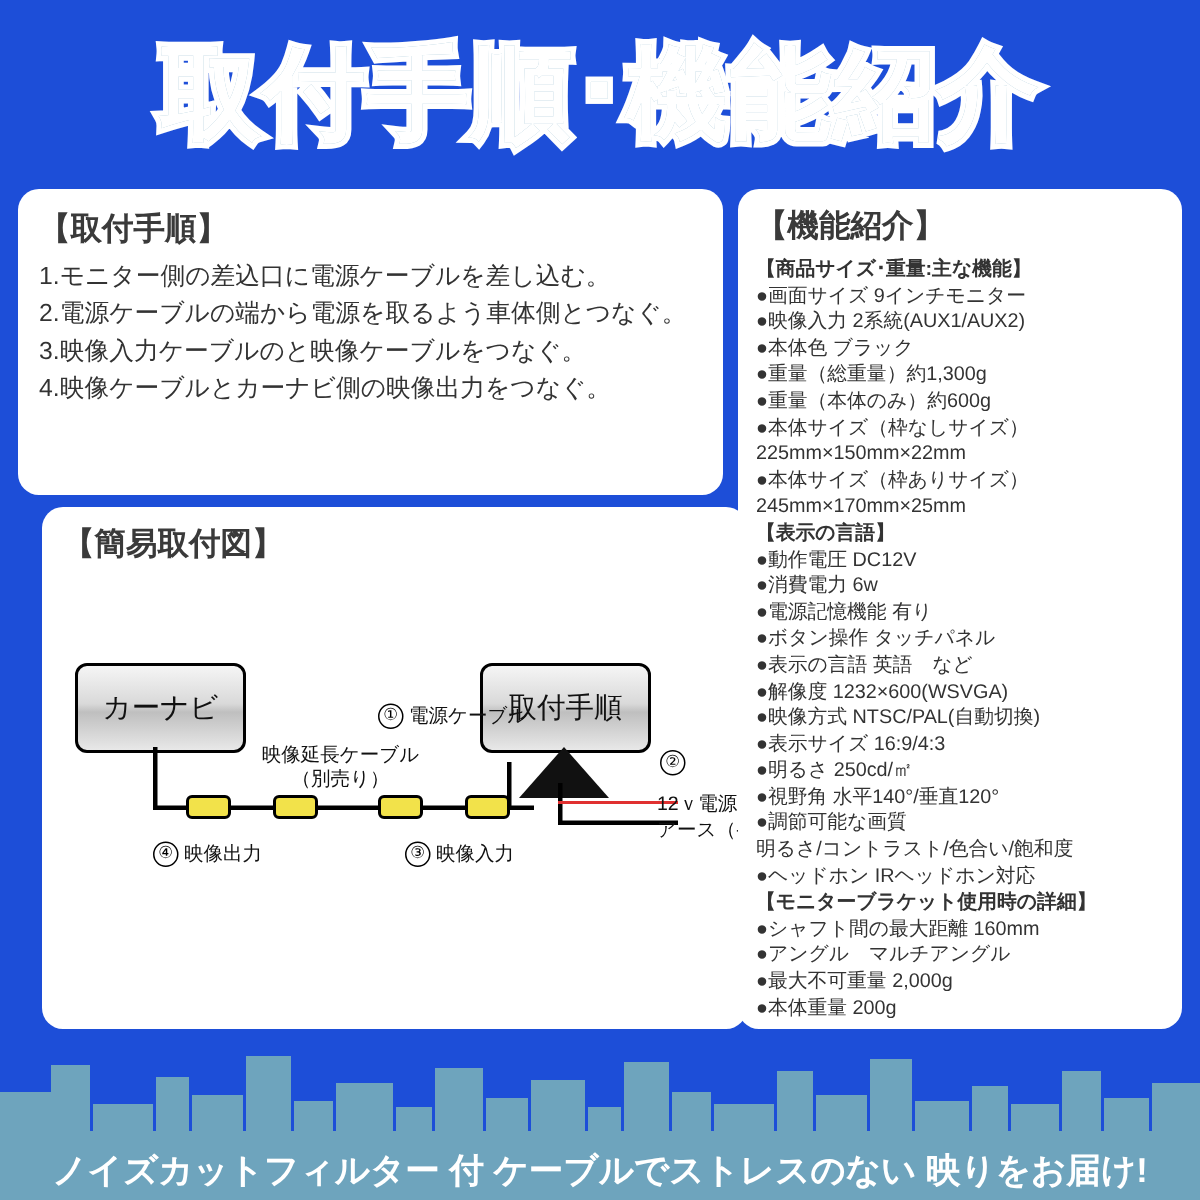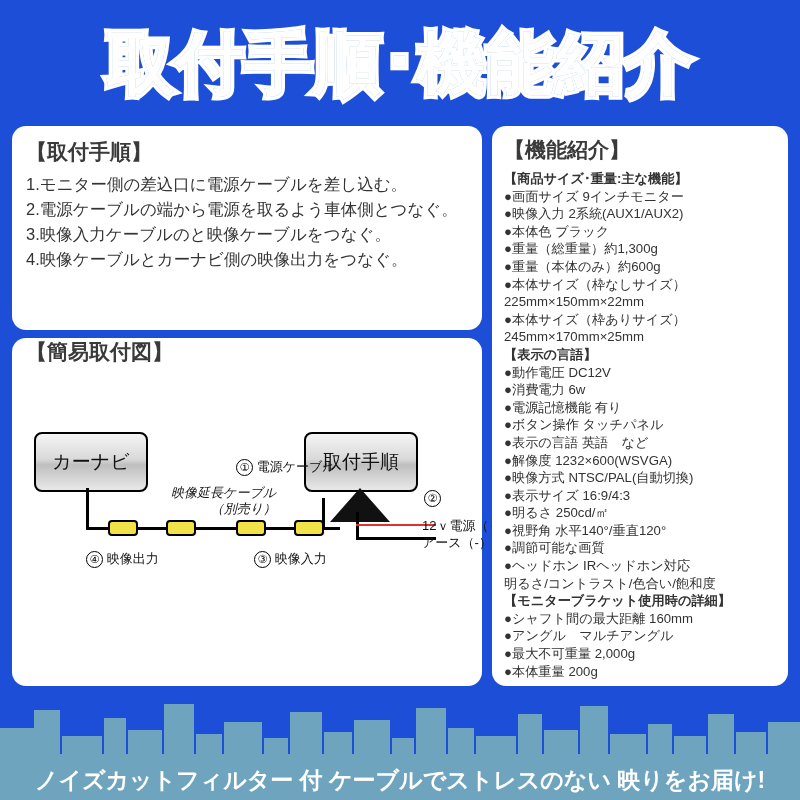--- a/index.html
+++ b/index.html
@@ -43,21 +43,21 @@
   .card-head{
     font-size:21px;font-weight:bold;color:#3a3a3a;
     margin:0 0 6px 0;
   }
   
   #card-steps{left:12px;top:126px;width:470px;height:204px;padding:12px 14px;}
   #card-steps .step{
     font-size:16.5px;color:#333;line-height:25px;white-space:nowrap;
   }
   
-  #card-diagram{left:12px;top:338px;width:470px;height:348px;padding:0 14px;}
+  #card-diagram{left:28px;top:338px;width:470px;height:348px;padding:10px 14px;}
   
   #card-features{left:492px;top:126px;width:296px;height:560px;padding:10px 12px;}
   #card-features .f-line{
     font-size:13.2px;color:#333;line-height:17.6px;white-space:nowrap;
   }
   #card-features .f-head{font-weight:bold;}
 
   
   .diag{position:relative;width:442px;height:300px;}
   .box{
@@ -81,21 +81,21 @@
     position:absolute;width:30px;height:16px;border:2px solid #000;
     background:#f2e24a;border-radius:4px;box-sizing:border-box;
   }
   .num{
     display:inline-block;width:17px;height:17px;line-height:15px;
     border:1.5px solid #000;border-radius:50%;text-align:center;
     font-size:11px;color:#000;background:#fff;box-sizing:border-box;
     vertical-align:middle;
   }
   .lbl{position:absolute;font-size:13px;color:#111;white-space:nowrap;}
-  .lbl-c{position:absolute;font-size:13px;color:#111;white-space:nowrap;text-align:right;font-style:italic;}
+  .lbl-c{position:absolute;font-size:13px;color:#111;white-space:nowrap;text-align:center;}
 
   
   .skyline{position:absolute;left:0;bottom:42px;width:800px;height:80px;}
   .bld{position:absolute;bottom:0;background:#6ea4bd;}
   .footer{
     position:absolute;left:0;bottom:0;width:800px;height:46px;
     background:#6ea4bd;
   }
   .footer-text{
     position:absolute;left:0;bottom:4px;width:800px;
@@ -194,22 +194,22 @@
         <div class="f-line">●消費電力 6w</div>
         <div class="f-line">●電源記憶機能 有り</div>
         <div class="f-line">●ボタン操作 タッチパネル</div>
         <div class="f-line">●表示の言語 英語　など</div>
         <div class="f-line">●解像度 1232×600(WSVGA)</div>
         <div class="f-line">●映像方式 NTSC/PAL(自動切換)</div>
         <div class="f-line">●表示サイズ 16:9/4:3</div>
         <div class="f-line">●明るさ 250cd/㎡</div>
         <div class="f-line">●視野角 水平140°/垂直120°</div>
         <div class="f-line">●調節可能な画質</div>
+        <div class="f-line">明るさ/コントラスト/色合い/飽和度</div>
         <div class="f-line">●ヘッドホン IRヘッドホン対応</div>
-        <div class="f-line">明るさ/コントラスト/色合い/飽和度</div>
         <div class="f-line f-head">【モニターブラケット使用時の詳細】</div>
         <div class="f-line">●シャフト間の最大距離 160mm</div>
         <div class="f-line">●アングル　マルチアングル</div>
         <div class="f-line">●最大不可重量 2,000g</div>
         <div class="f-line">●本体重量 200g</div>
       </div>
   </div>
 
   <div class="skyline">
     <div class="bld" style="left:0px;width:34px;height:30px;"></div>

